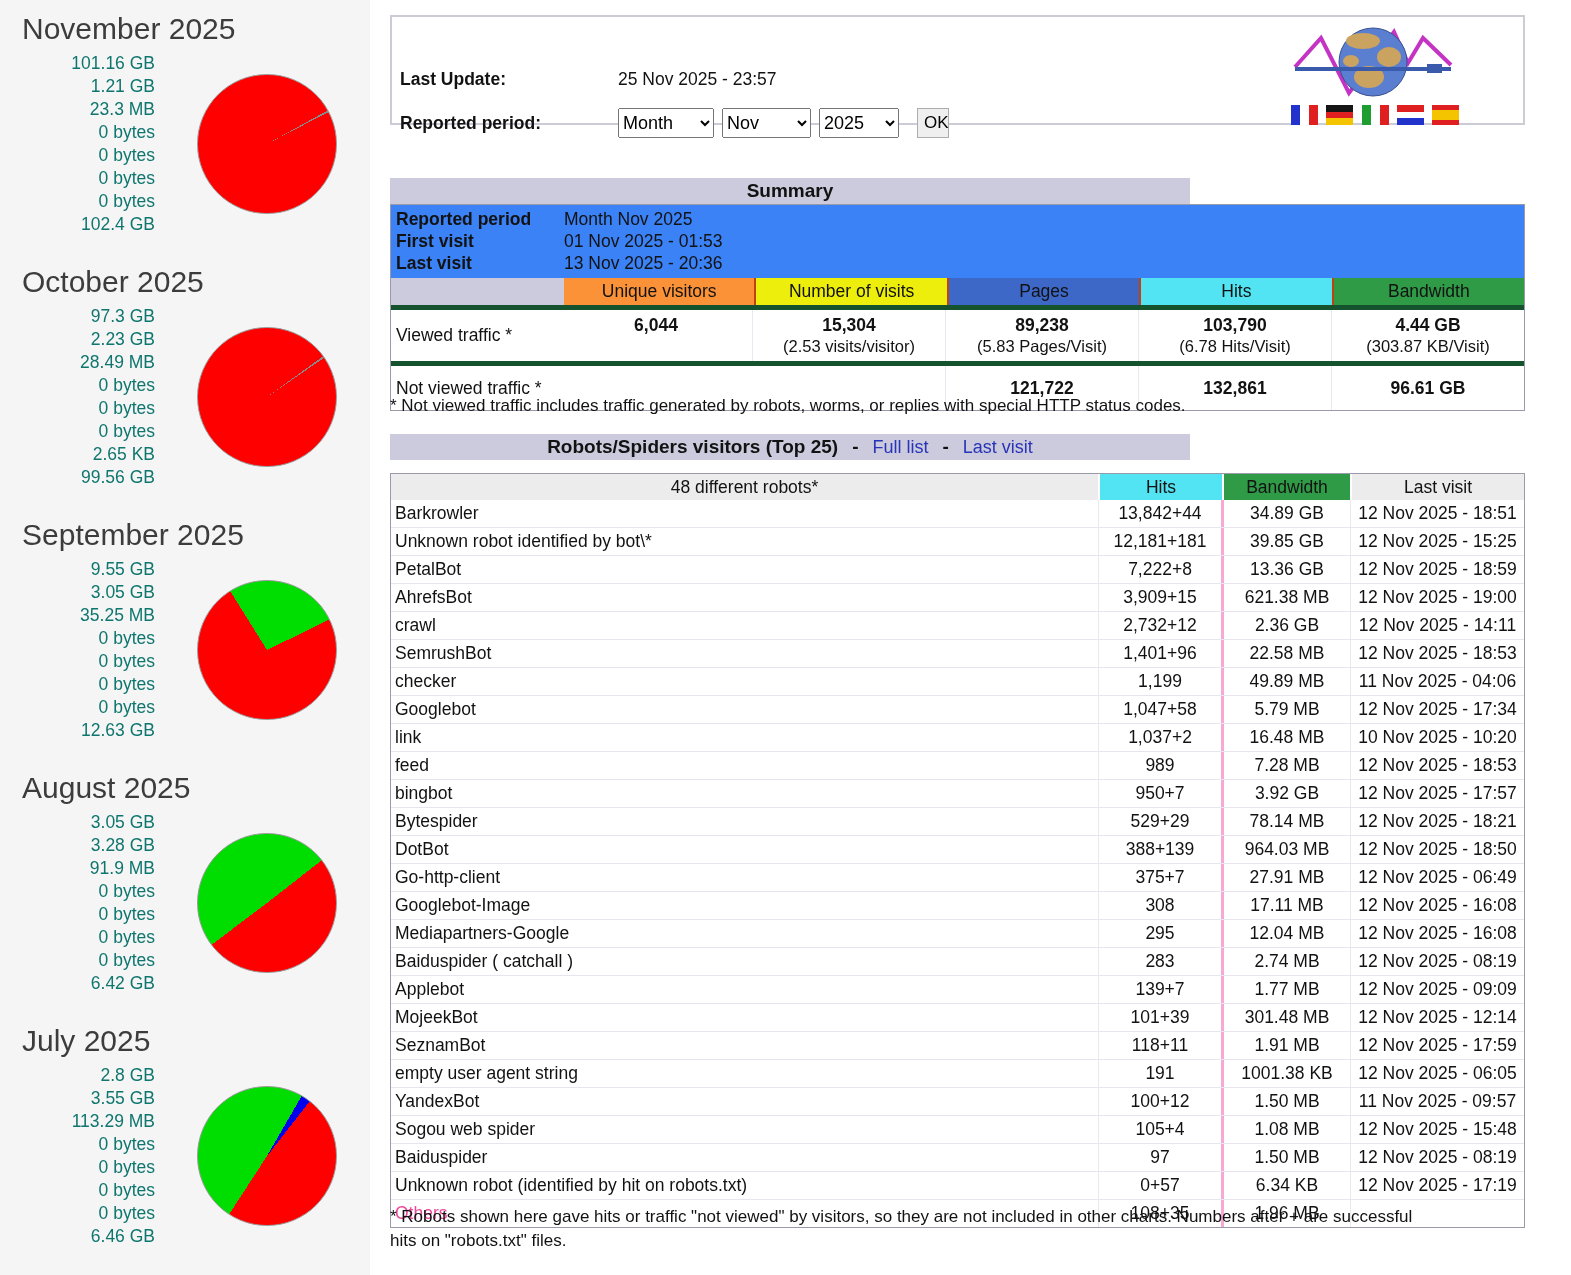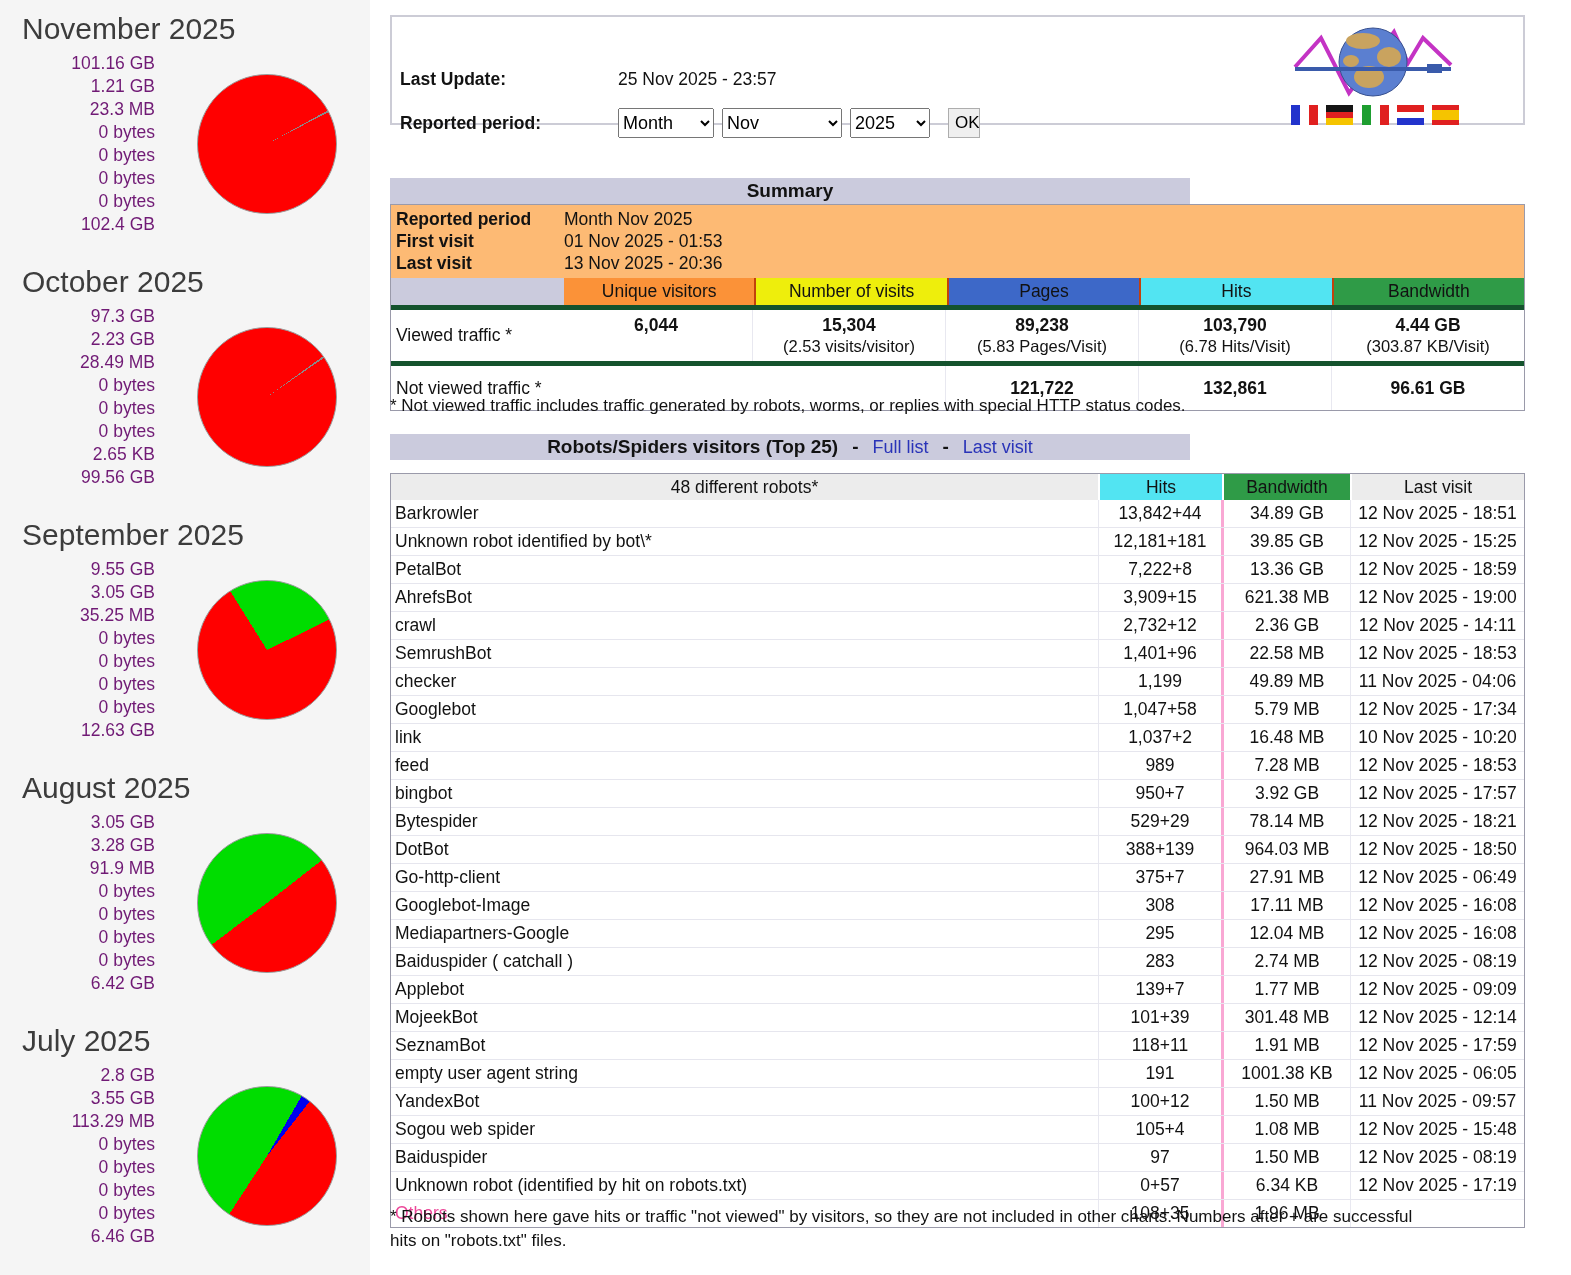--- a/index.html
+++ b/index.html
@@ -4,55 +4,55 @@
 <style>
   html,body{margin:0;padding:0;background:#fff;}
   body{width:1571px;height:1275px;font-family:"Liberation Sans","DejaVu Sans",sans-serif;color:#121212;}
   .page{position:relative;width:1571px;height:1275px;overflow:hidden;background:#fff;}
 
   
   .sidebar{position:absolute;left:0;top:0;width:370px;height:1275px;background:#F5F5F5;}
   .month-block{height:253px;box-sizing:border-box;padding-top:10px;}
   .month-title{font-size:30px;color:#3C3C3C;margin:2px 0 6px 22px;font-weight:normal;}
   .month-row{display:flex;align-items:center;}
-  .month-values{width:155px;text-align:right;font-size:17.5px;color:#701a75;line-height:23px;}
+  .month-values{width:155px;text-align:right;font-size:17.5px;color:#0f766e;line-height:23px;}
   .pie{width:138px;height:138px;border-radius:50%;margin-left:42px;border:1px solid #9A9A9A;}
 
   
   .main{position:absolute;left:390px;top:0;width:1135px;}
 
   
   .hdr-box{position:absolute;left:0;top:15px;width:1135px;height:110px;border:2px solid #CCCCD6;box-sizing:border-box;}
   .hdr-row{position:absolute;left:8px;display:flex;align-items:center;margin-top:28px;}
   .hdr-label{font-weight:bold;font-size:17.5px;width:218px;}
   .hdr-value{font-size:17.5px;}
   .hdr-controls{display:flex;align-items:center;gap:8px;}
   .hdr-controls select{font-size:18px;height:30px;font-family:"Liberation Sans",sans-serif;}
-  .sel-type{width:96px;} .sel-month{width:120px;} .sel-year{width:80px;}
+  .sel-type{width:96px;} .sel-month{width:89px;} .sel-year{width:80px;}
   .ok-btn{font-size:17px;height:30px;width:32px;margin-left:10px;font-family:"Liberation Sans",sans-serif;
           background:#EFEFEF;border:1px solid #ADADAD;}
   .logo-wrap{position:absolute;right:62px;top:8px;width:170px;}
   .flags{display:flex;justify-content:space-between;width:168px;margin-top:2px;}
   .flag{width:27px;height:20px;}
   .flag-fr{background:linear-gradient(to right,#2233CC 33%,#fff 33% 66%,#E02020 66%);}
   .flag-de{background:linear-gradient(to bottom,#151515 33%,#E02020 33% 66%,#F5C400 66%);}
   .flag-it{background:linear-gradient(to right,#1E9E30 33%,#fff 33% 66%,#E02020 66%);}
   .flag-nl{background:linear-gradient(to bottom,#E02020 33%,#fff 33% 66%,#2233CC 66%);}
   .flag-es{background:linear-gradient(to bottom,#E02020 25%,#F5C400 25% 75%,#E02020 75%);}
 
   
   .caption{position:absolute;left:0;width:800px;height:26px;background:#CBCBDD;display:flex;
            align-items:center;justify-content:center;gap:14px;font-size:19px;}
   .caption .cap-title{font-weight:bold;}
   .cap-dash{font-weight:bold;}
   a.cap-link{color:#2933B8;text-decoration:none;font-size:18px;cursor:pointer;}
 
   
   .sum-table{position:absolute;left:0;top:204px;width:1135px;border:1px solid #9A9AAA;box-sizing:border-box;background:#fff;}
-  .sum-info{background:#fdba74;padding:3px 0 4px 0;}
+  .sum-info{background:#3b82f6;padding:3px 0 4px 0;}
   .sum-info-row{display:flex;line-height:22px;font-size:17.5px;}
   .si-label{width:173px;font-weight:bold;padding-left:5px;box-sizing:border-box;}
   .sum-head{display:flex;height:27px;}
   .sh-label{width:173px;background:#CBCBDD;}
   .sh-cols{display:flex;flex:1;gap:2px;background:#c2410c;}
   .sh-cell{flex:1;text-align:center;line-height:27px;font-size:17.5px;}
   .sum-row{display:flex;border-top:5px solid #14532d;justify-content:center;}
   .sr-label{width:173px;font-size:17.5px;display:flex;align-items:center;padding-left:5px;box-sizing:border-box;}
   .sr-cells{display:flex;flex:1;}
   .sr-cell{width:192px;text-align:center;padding:4px 0;border-left:1px solid #E8E8F0;}

